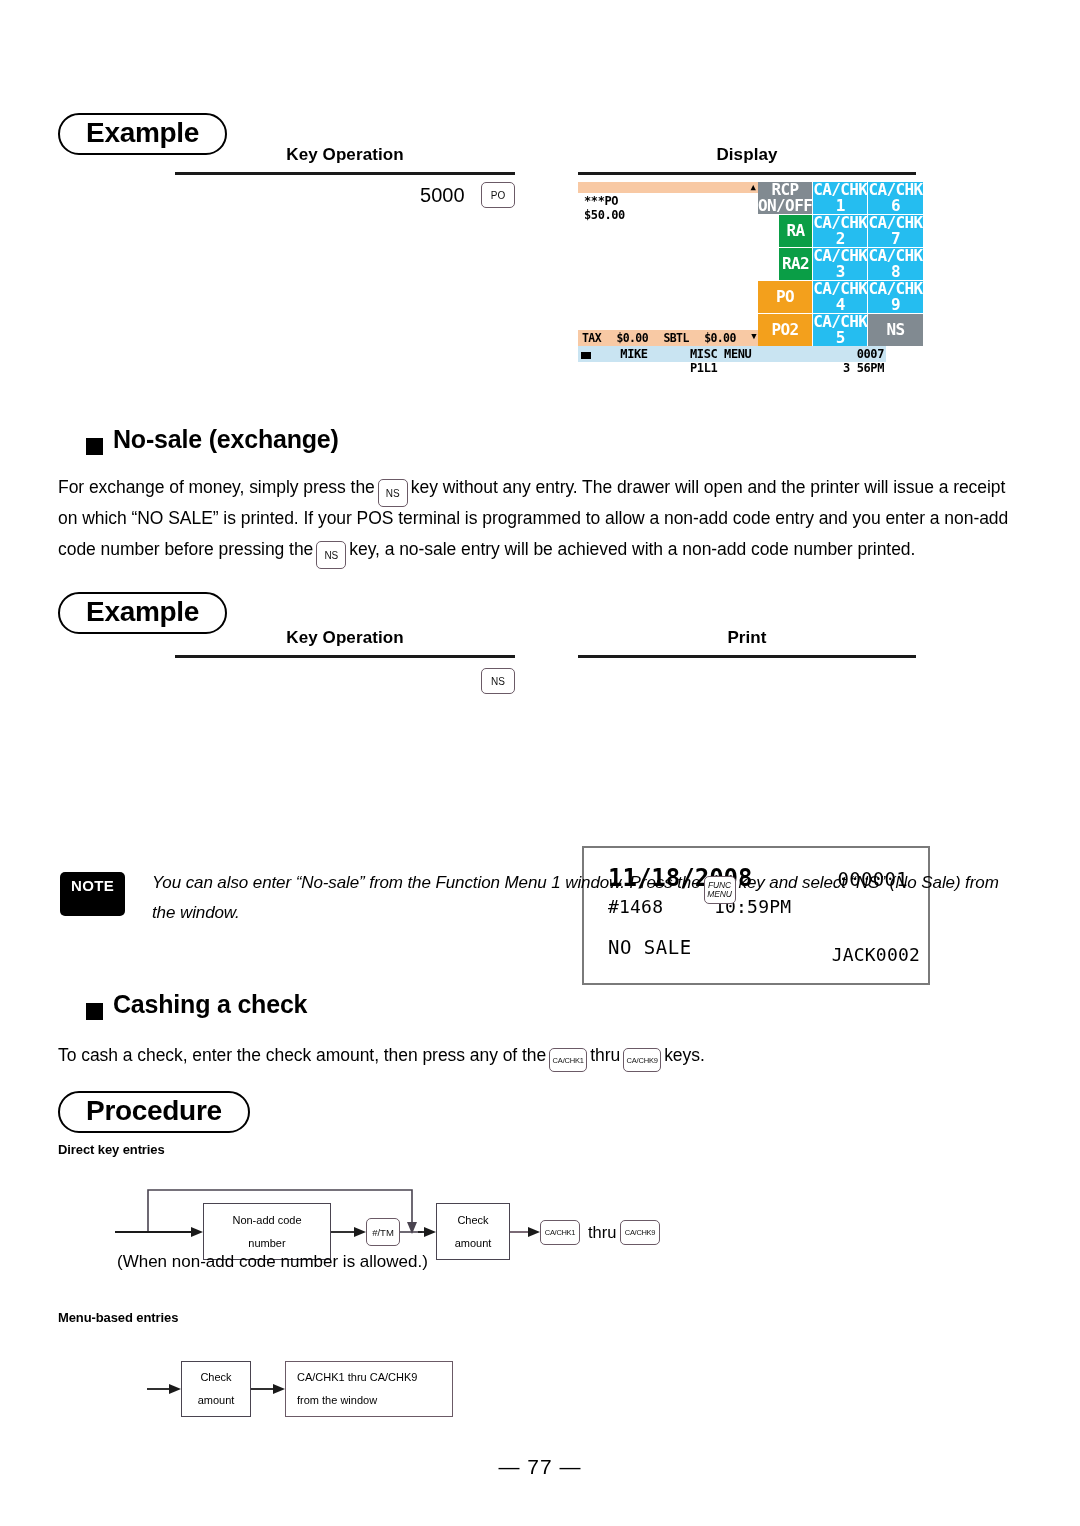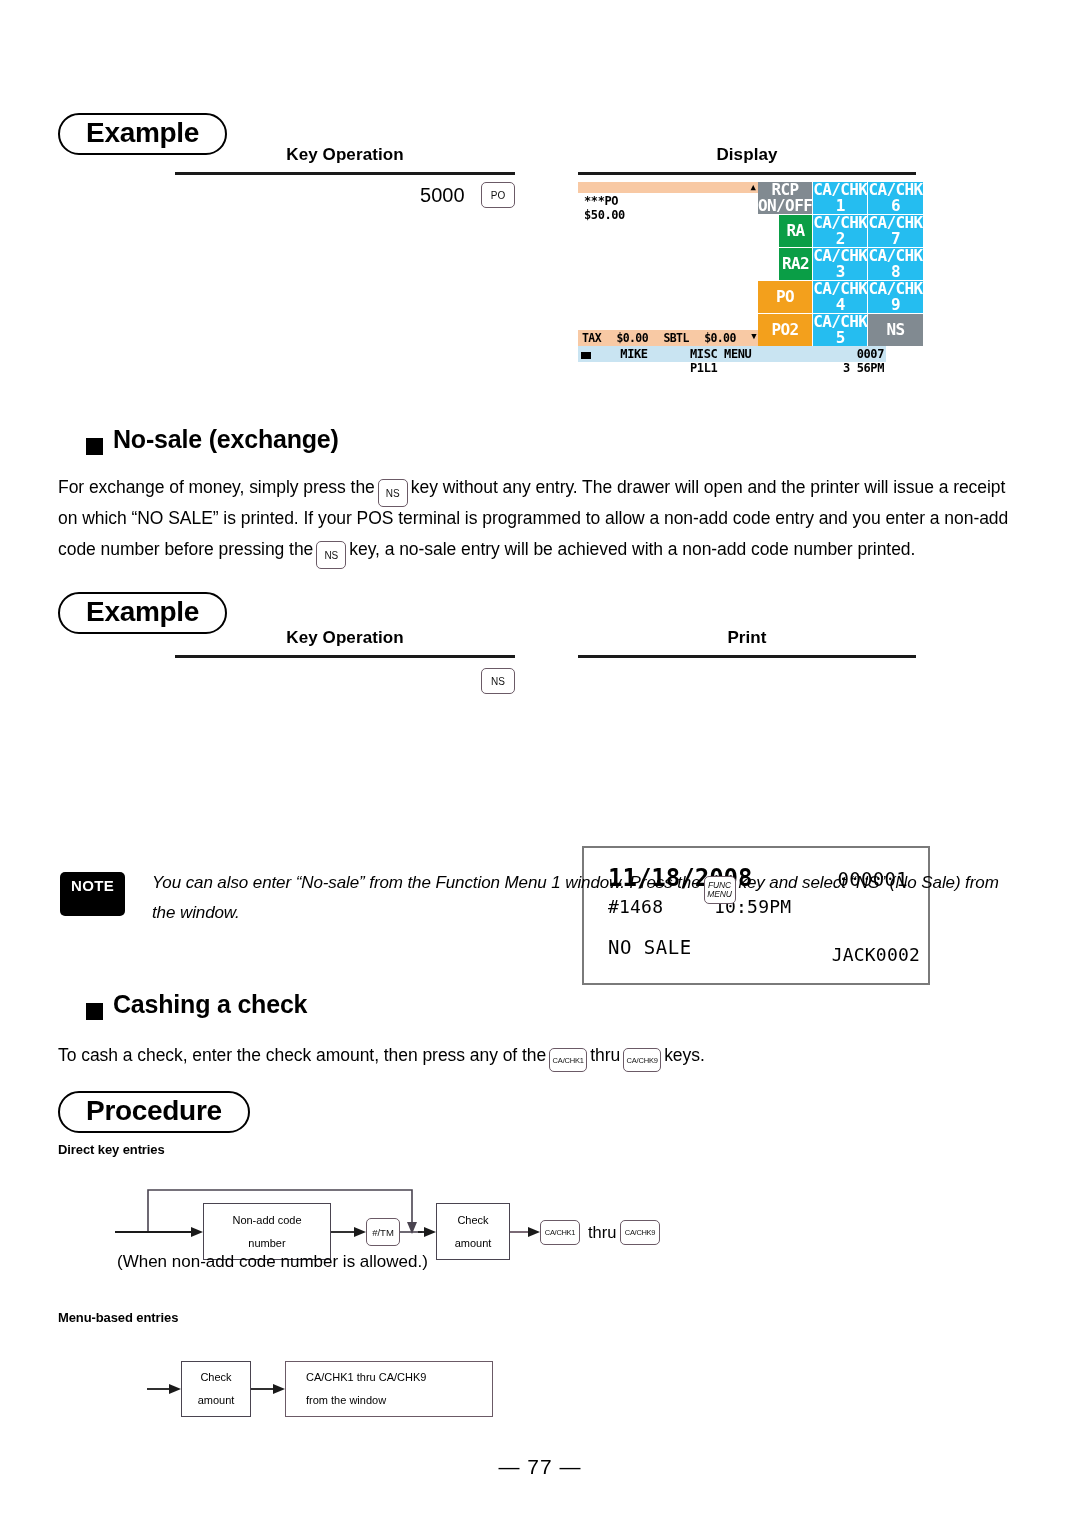--- a/index.html
+++ b/index.html
@@ -513,20 +513,20 @@
 
     <line x1="251" y1="1389" x2="273" y2="1389" stroke="#1a1a1a" stroke-width="1.8"></line>
     <polygon points="285,1389 273,1384 273,1394" fill="#1a1a1a"></polygon>
   </svg>
 
   <div class="abs flow-box dark" style="left:181px; top:1361px; width:70px; height:56px;">
     <span>Check</span>
     <span>amount</span>
   </div>
 
-  <div class="abs flow-box" style="left:285px; top:1361px; width:208px; height:56px; align-items:flex-start; padding-left:20px;">
+  <div class="abs flow-box" style="left:285px; top:1361px; width:168px; height:56px; align-items:flex-start; padding-left:11px;">
     <span>CA/CHK1 thru CA/CHK9</span>
     <span>from the window</span>
   </div>
 
   <div class="pagenum" style="top:1455px;">— 77 —</div>
 
 </div>
 
 </body></html>

